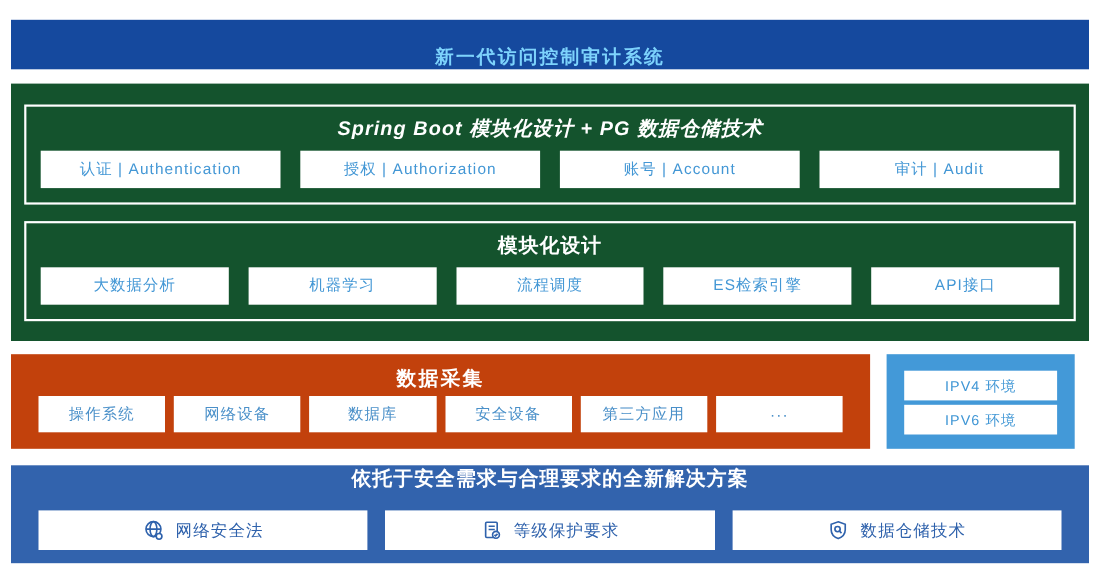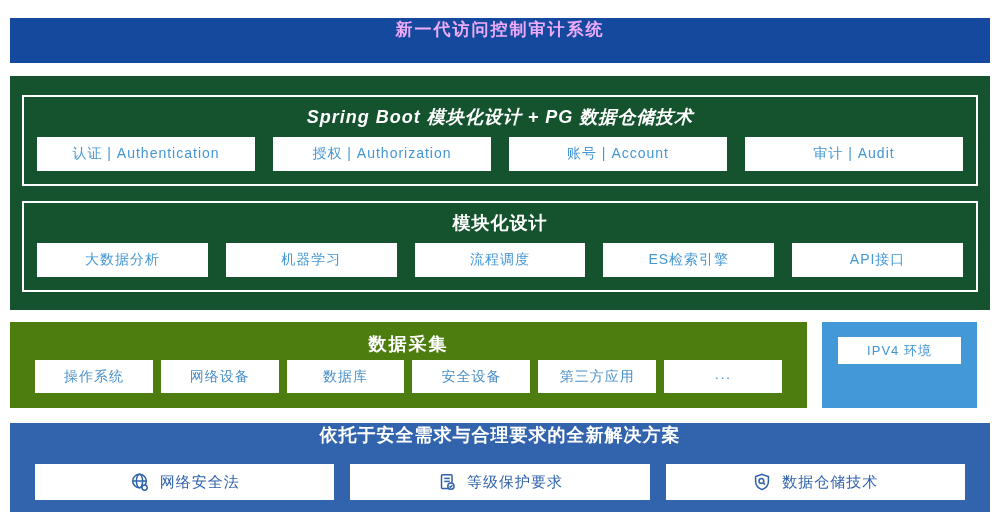--- a/index.html
+++ b/index.html
@@ -8,22 +8,22 @@
     width: 1000px; height: 529px;
     font-family: "Liberation Sans", "DejaVu Sans", sans-serif;
     position: relative;
   }
   .stage { position: absolute; inset: 0; }
 
   
   .banner {
     position: absolute; left: 10px; right: 10px; top: 18px; height: 45px;
     background: #15499E;
-    display: flex; align-items: flex-start; justify-content: center;
-    color: #f0abfc; font-size: 17px; font-weight: bold; letter-spacing: 2px;
+    display: flex; align-items: flex-end; justify-content: center;
+    color: #7dd3fc; font-size: 17px; font-weight: bold; letter-spacing: 2px;
   }
 
   
   .section-platform {
     position: absolute; left: 10px; right: 10px; top: 76px; height: 234px;
     background: #14532d;
     padding: 19px 12px 25px 12px;
     display: flex; flex-direction: column; gap: 15px;
   }
   .panel {
@@ -45,37 +45,37 @@
     display: flex; align-items: center; justify-content: center;
     color: #4397D5; font-size: 14px; letter-spacing: 1px;
   }
 
   
   .middle-row {
     position: absolute; left: 10px; top: 322px; height: 86px;
     right: 23px; display: flex; gap: 15px;
   }
   .section-collection {
-    flex: 1; background: #4d7c0f;
+    flex: 1; background: #c2410c;
     padding: 6px 25px 15px 25px;
     display: flex; flex-direction: column;
   }
   .collection-title {
     color: #ffffff; font-size: 18px; font-weight: bold; letter-spacing: 2px;
     text-align: center; flex: 1;
     display: flex; align-items: center; justify-content: center;
   }
   .collection-items { display: flex; gap: 8px; }
   .collection-items .item {
     flex: 1; height: 33px; background: #ffffff;
     display: flex; align-items: center; justify-content: center;
     color: #4A90C9; font-size: 14px; letter-spacing: 1px;
   }
   .env-panel {
-    width: 155px; background: #4399D8;
+    width: 171px; background: #4399D8;
     padding: 15px 16px 13px 16px;
     display: flex; flex-direction: column; justify-content: space-between;
   }
   .env-panel .item {
     height: 27px; background: #ffffff;
     display: flex; align-items: center; justify-content: center;
     color: #3F96D5; font-size: 13px; letter-spacing: 1px;
   }
 
   
@@ -142,20 +142,21 @@
         <div class="item">网络设备</div>
         <div class="item">数据库</div>
         <div class="item">安全设备</div>
         <div class="item">第三方应用</div>
         <div class="item">···</div>
       </div>
     </div>
 
     <div class="env-panel">
       <div class="item">IPV4 环境</div>
+      <div class="item">IPV6 环境</div>
     </div>
 
   </div>
 
   <div class="section-solution">
     <div class="solution-title">依托于安全需求与合理要求的全新解决方案</div>
     <div class="solution-items">
 
       <div class="item">
         <span class="sol-icon">

